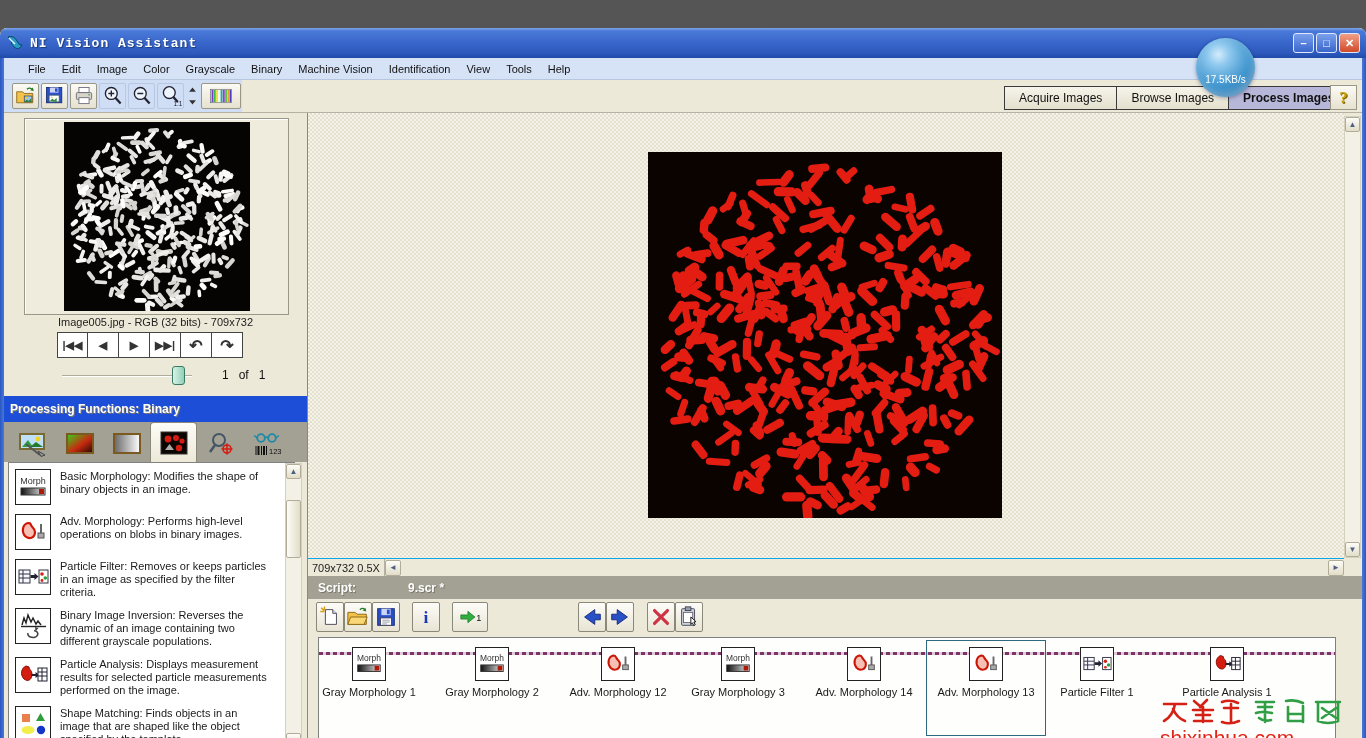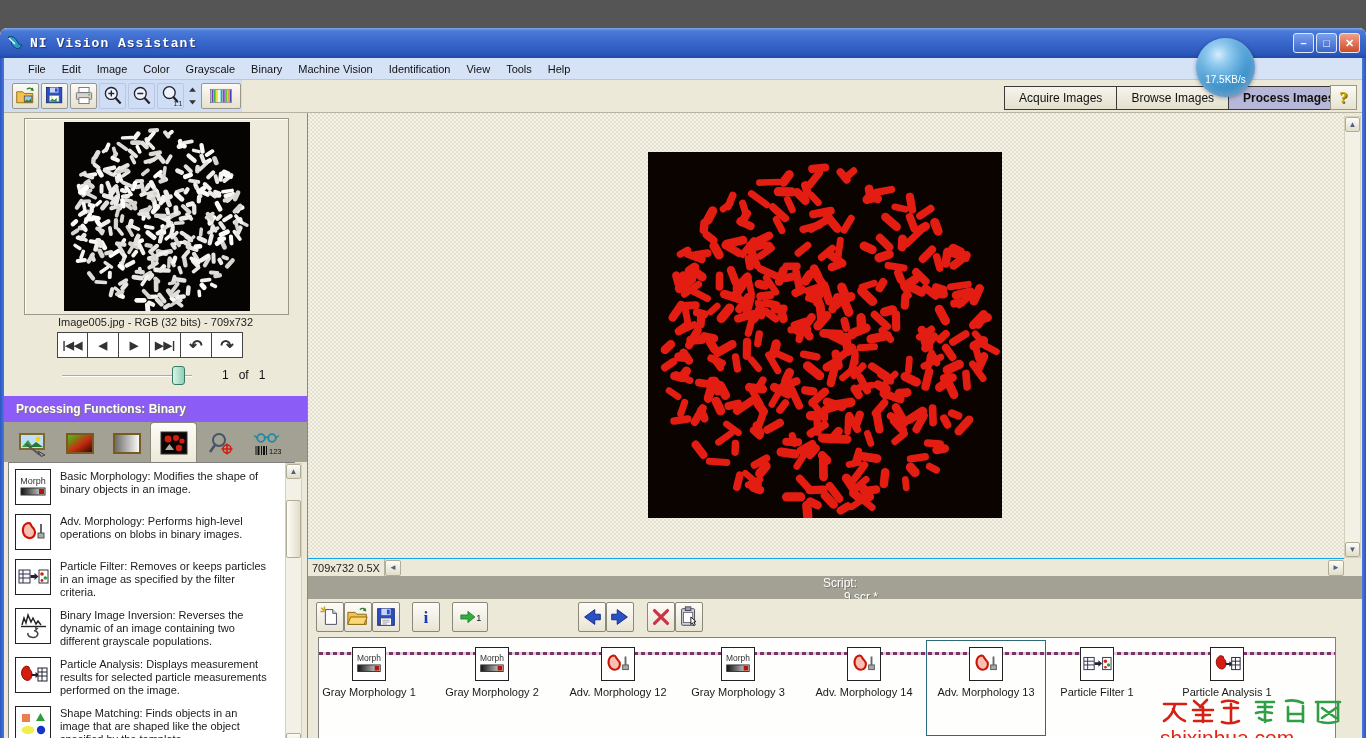--- a/index.html
+++ b/index.html
@@ -63,22 +63,22 @@
   .nav-btn{width:31px;height:26px;background:#fff;border:1px solid #444;border-left-width:0;
     display:flex;align-items:center;justify-content:center;font-size:11px;color:#333;font-weight:bold;white-space:pre;}
   .nav-btn:first-child{border-left-width:1px;}
   .nav-btn.curva{font-size:16px;}
   #sliderrow{position:absolute;left:0;top:251px;width:100%;height:24px;}
   #slider-track{position:absolute;left:58px;top:11px;width:130px;height:2px;background:#b0ad9c;
     border-bottom:1px solid #fff;}
   #slider-thumb{position:absolute;left:168px;top:2px;width:13px;height:19px;border:1px solid #3a7a62;
     border-radius:3px;background:linear-gradient(90deg,#d8f2e6,#8fd0b8);}
   #pagecount{position:absolute;left:218px;top:4px;font-size:12px;color:#111;white-space:pre;}
-  #pf-header{position:absolute;left:0;top:283px;width:100%;height:26px;background:#8b5cf6;
-    color:#fff;font-weight:bold;font-size:12px;line-height:26px;padding-left:12px;
+  #pf-header{position:absolute;left:0;top:283px;width:100%;height:26px;background:#1d4ed8;
+    color:#fff;font-weight:bold;font-size:12px;line-height:26px;padding-left:6px;
     text-shadow:1px 1px 0 #7a7768;}
   #tabs{position:absolute;left:0;top:309px;width:100%;height:40px;background:#a3a094;display:flex;
     padding-left:5px;align-items:flex-end;}
   .tab{width:47px;height:36px;display:flex;align-items:center;justify-content:center;text-align:right;}
   .tab svg{width:30px;height:26px;}
   .tab.active{background:linear-gradient(180deg,#fdfcf7,#ece9d8);border:1px solid #8a8878;
     border-bottom:none;border-radius:4px 4px 0 0;height:40px;}
   #funclist{position:absolute;left:4px;top:349px;width:287px;height:288px;background:#fff;
     border:1px solid #808080;padding:6px 24px 4px 6px;overflow:hidden;}
   .func-item{display:flex;margin-bottom:9px;}
@@ -98,22 +98,22 @@
       linear-gradient(45deg,#e3e0cd 25%,transparent 25%,transparent 75%,#e3e0cd 75%);
     background-size:4px 4px;background-position:0 0,2px 2px;z-index:2;}
   #main-img{position:absolute;left:340px;top:39px;width:354px;height:366px;background:#0a0300;}
   #vscroll{position:absolute;left:1344px;top:88px;width:17px;height:442px;z-index:3;}
   #hstrip{position:absolute;left:308px;top:530px;width:1036px;height:18px;background:#ece9d8;
     border-top:1px solid #0ea5e9;z-index:3;display:flex;align-items:center;}
   #zoom-label{font-size:11px;color:#222;padding:0 4px;background:#ece9d8;height:100%;
     display:flex;align-items:center;border-right:1px solid #b5b2a1;}
   
   #script-header{position:absolute;left:308px;top:548px;width:1054px;height:23px;background:#a3a094;
-    color:#fff;font-weight:normal;font-size:12px;display:flex;align-items:center;z-index:3;
-    text-shadow:1px 1px 0 #7a7768;flex-direction:column;}
+    color:#fff;font-weight:bold;font-size:12px;display:flex;align-items:center;z-index:3;
+    text-shadow:1px 1px 0 #7a7768;}
   #script-header .lbl{margin-left:10px;} #script-header .fname{margin-left:52px;}
   #script-toolbar{position:absolute;left:308px;top:571px;width:1054px;height:36px;background:#ece9d8;z-index:3;}
   .sc-btn{position:absolute;top:3px;width:28px;height:30px;border:1px solid #8a8878;border-radius:2px;
     background:linear-gradient(180deg,#fdfcf8,#e8e4d4);display:flex;align-items:center;justify-content:center;}
   .sc-btn svg{width:24px;height:24px;}
   #script-bg{position:absolute;left:308px;top:607px;width:1054px;height:127px;background:#ece9d8;z-index:3;}
   #script-canvas{position:absolute;left:10px;top:2px;width:1018px;height:102px;background:#fefefc;
     border:1px solid #808080;overflow:hidden;}
   #chainline{position:absolute;left:0;top:14px;width:100%;height:3px;z-index:0;
     background:repeating-linear-gradient(90deg,#7d3468 0 4px,rgba(125,52,104,.25) 4px 7px);}

